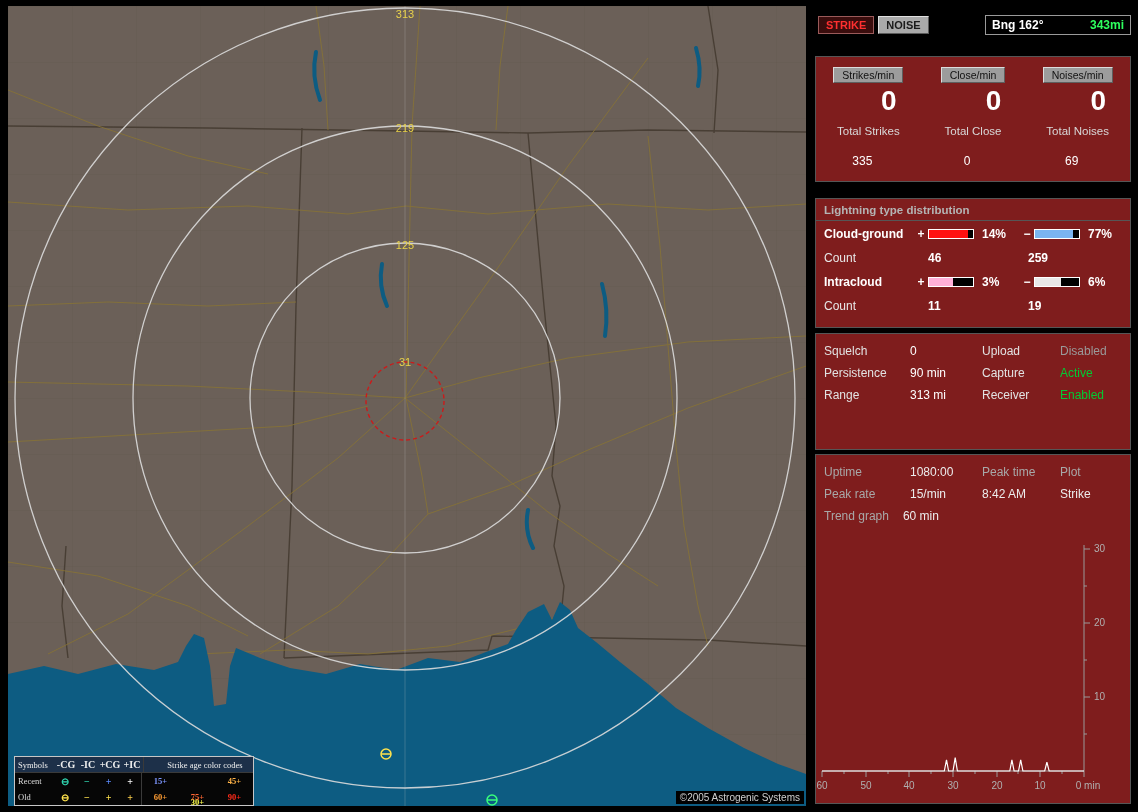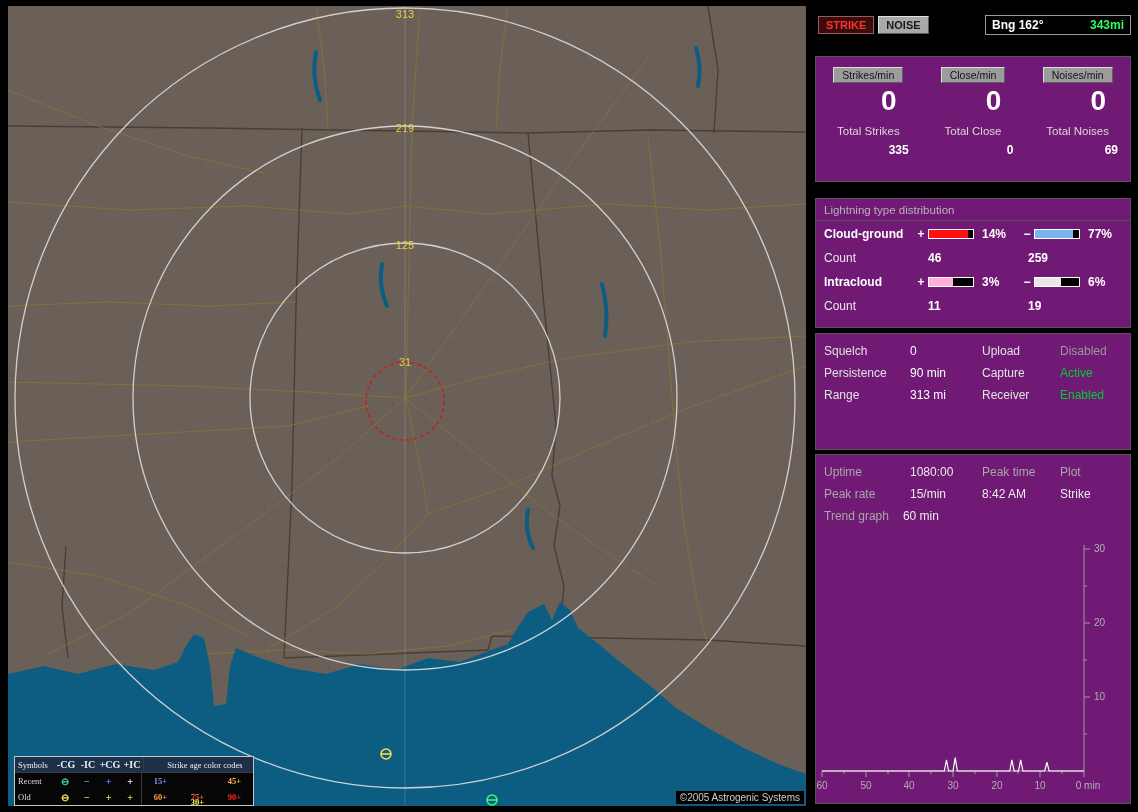--- a/index.html
+++ b/index.html
@@ -20,21 +20,21 @@
   .lg-row.hdr { background:#1d3049; border-bottom:1px solid #3a3a3a; color:#eee; }
   .lg-label { width:40px; padding-left:3px; }
   .lg-sym { width:22px; text-align:center; font-weight:bold; font-size:10px; }
   .lg-agehdr { flex:1; text-align:center; border-left:1px solid #3a3a3a; height:100%;
                display:flex; align-items:center; justify-content:center;padding-left:13px; }
   .lg-age { width:37px; text-align:center; font-weight:bold; }
   .lg-ages { display:flex; border-left:1px solid #3a3a3a; height:100%; align-items:center; }
 
   
   .panel { position:absolute; left:815px; top:6px; width:318px; height:800px; color:#e6e6e6; }
-  .sect { position:absolute; left:0; right:2px; background:#701a75; border:1px solid #565656; }
+  .sect { position:absolute; left:0; right:2px; background:#7f1d1d; border:1px solid #565656; }
 
   
   .toolbar { position:absolute; left:0; right:2px; top:8px; height:22px; display:flex; align-items:center; }
   .btn-strike { height:18px; padding:0 7px; background:#3a0d0d; color:#ff3030; font-weight:bold;
                 font-size:11px; border:1px solid #9a5a5a; margin-left:3px; cursor:pointer; }
   .btn-noise  { height:18px; padding:0 7px; background:#a9a9a9; color:#1a1a1a; font-weight:bold;
                 font-size:11px; border:1px solid; border-color:#e0e0e0 #5a5a5a #5a5a5a #e0e0e0;
                 margin-left:4px; cursor:pointer; }
   .bearing { margin-left:auto; width:146px; height:20px; border:1px solid #9a9a9a; background:#000;
              display:flex; align-items:center; justify-content:space-between; padding:0 6px; }
@@ -42,25 +42,25 @@
   .bearing .val { color:#2eff5e; font-weight:bold; font-size:12px; }
 
   
   .counters { top:50px; height:126px; display:grid; grid-template-columns:1fr 1fr 1fr; padding-top:8px; }
   .ccol { text-align:center; }
   .rate-btn { height:16px; padding:0 8px; background:#9c9c9c; color:#111; font-size:10.5px;
               border:1px solid; border-color:#dcdcdc #5e5e5e #5e5e5e #dcdcdc; cursor:pointer; }
   .rate-val { font-size:28px; font-weight:bold; color:#fff; text-align:right; padding-right:24px;
               line-height:36px; height:38px; }
   .tot-lbl { font-size:11.5px; color:#d8d8d8; margin-top:4px; }
-  .tot-val { font-size:12px; color:#fff; text-align:right; padding-right:12px; margin-top:6px;font-weight:bold; }
+  .tot-val { font-size:12px; color:#fff; padding-right:12px; margin-top:17px; }
 
   
   .dist { top:192px; height:130px; padding:5px 0 0 0; }
-  .dist-title { color:#b4b4b4; font-size:11.5px; padding:0 8px 4px 8px; border-bottom:1px solid #565656; }
+  .dist-title { color:#b4b4b4; font-size:11.5px; padding:0 8px 4px 8px; border-bottom:1px solid #565656;font-weight:bold; }
   .dist-row { display:grid; grid-template-columns:90px 14px 50px 42px 14px 50px 1fr;
               align-items:center; height:25px; padding:0 8px; }
   .dist-name { color:#fff; font-weight:bold; font-size:12px; }
   .sign { color:#fff; font-weight:bold; font-size:12px; text-align:center; }
   .bar { width:46px; height:10px; border:1px solid #fff; background:#000; }
   .bar i { display:block; height:100%; }
   .pct { color:#fff; font-weight:bold; font-size:12px; padding-left:4px; }
   .cnt-row { display:grid; grid-template-columns:90px 14px 86px 14px 1fr;
              align-items:center; height:23px; padding:0 8px; }
   .cnt-lbl { color:#e8e8e8; font-size:12px; }

